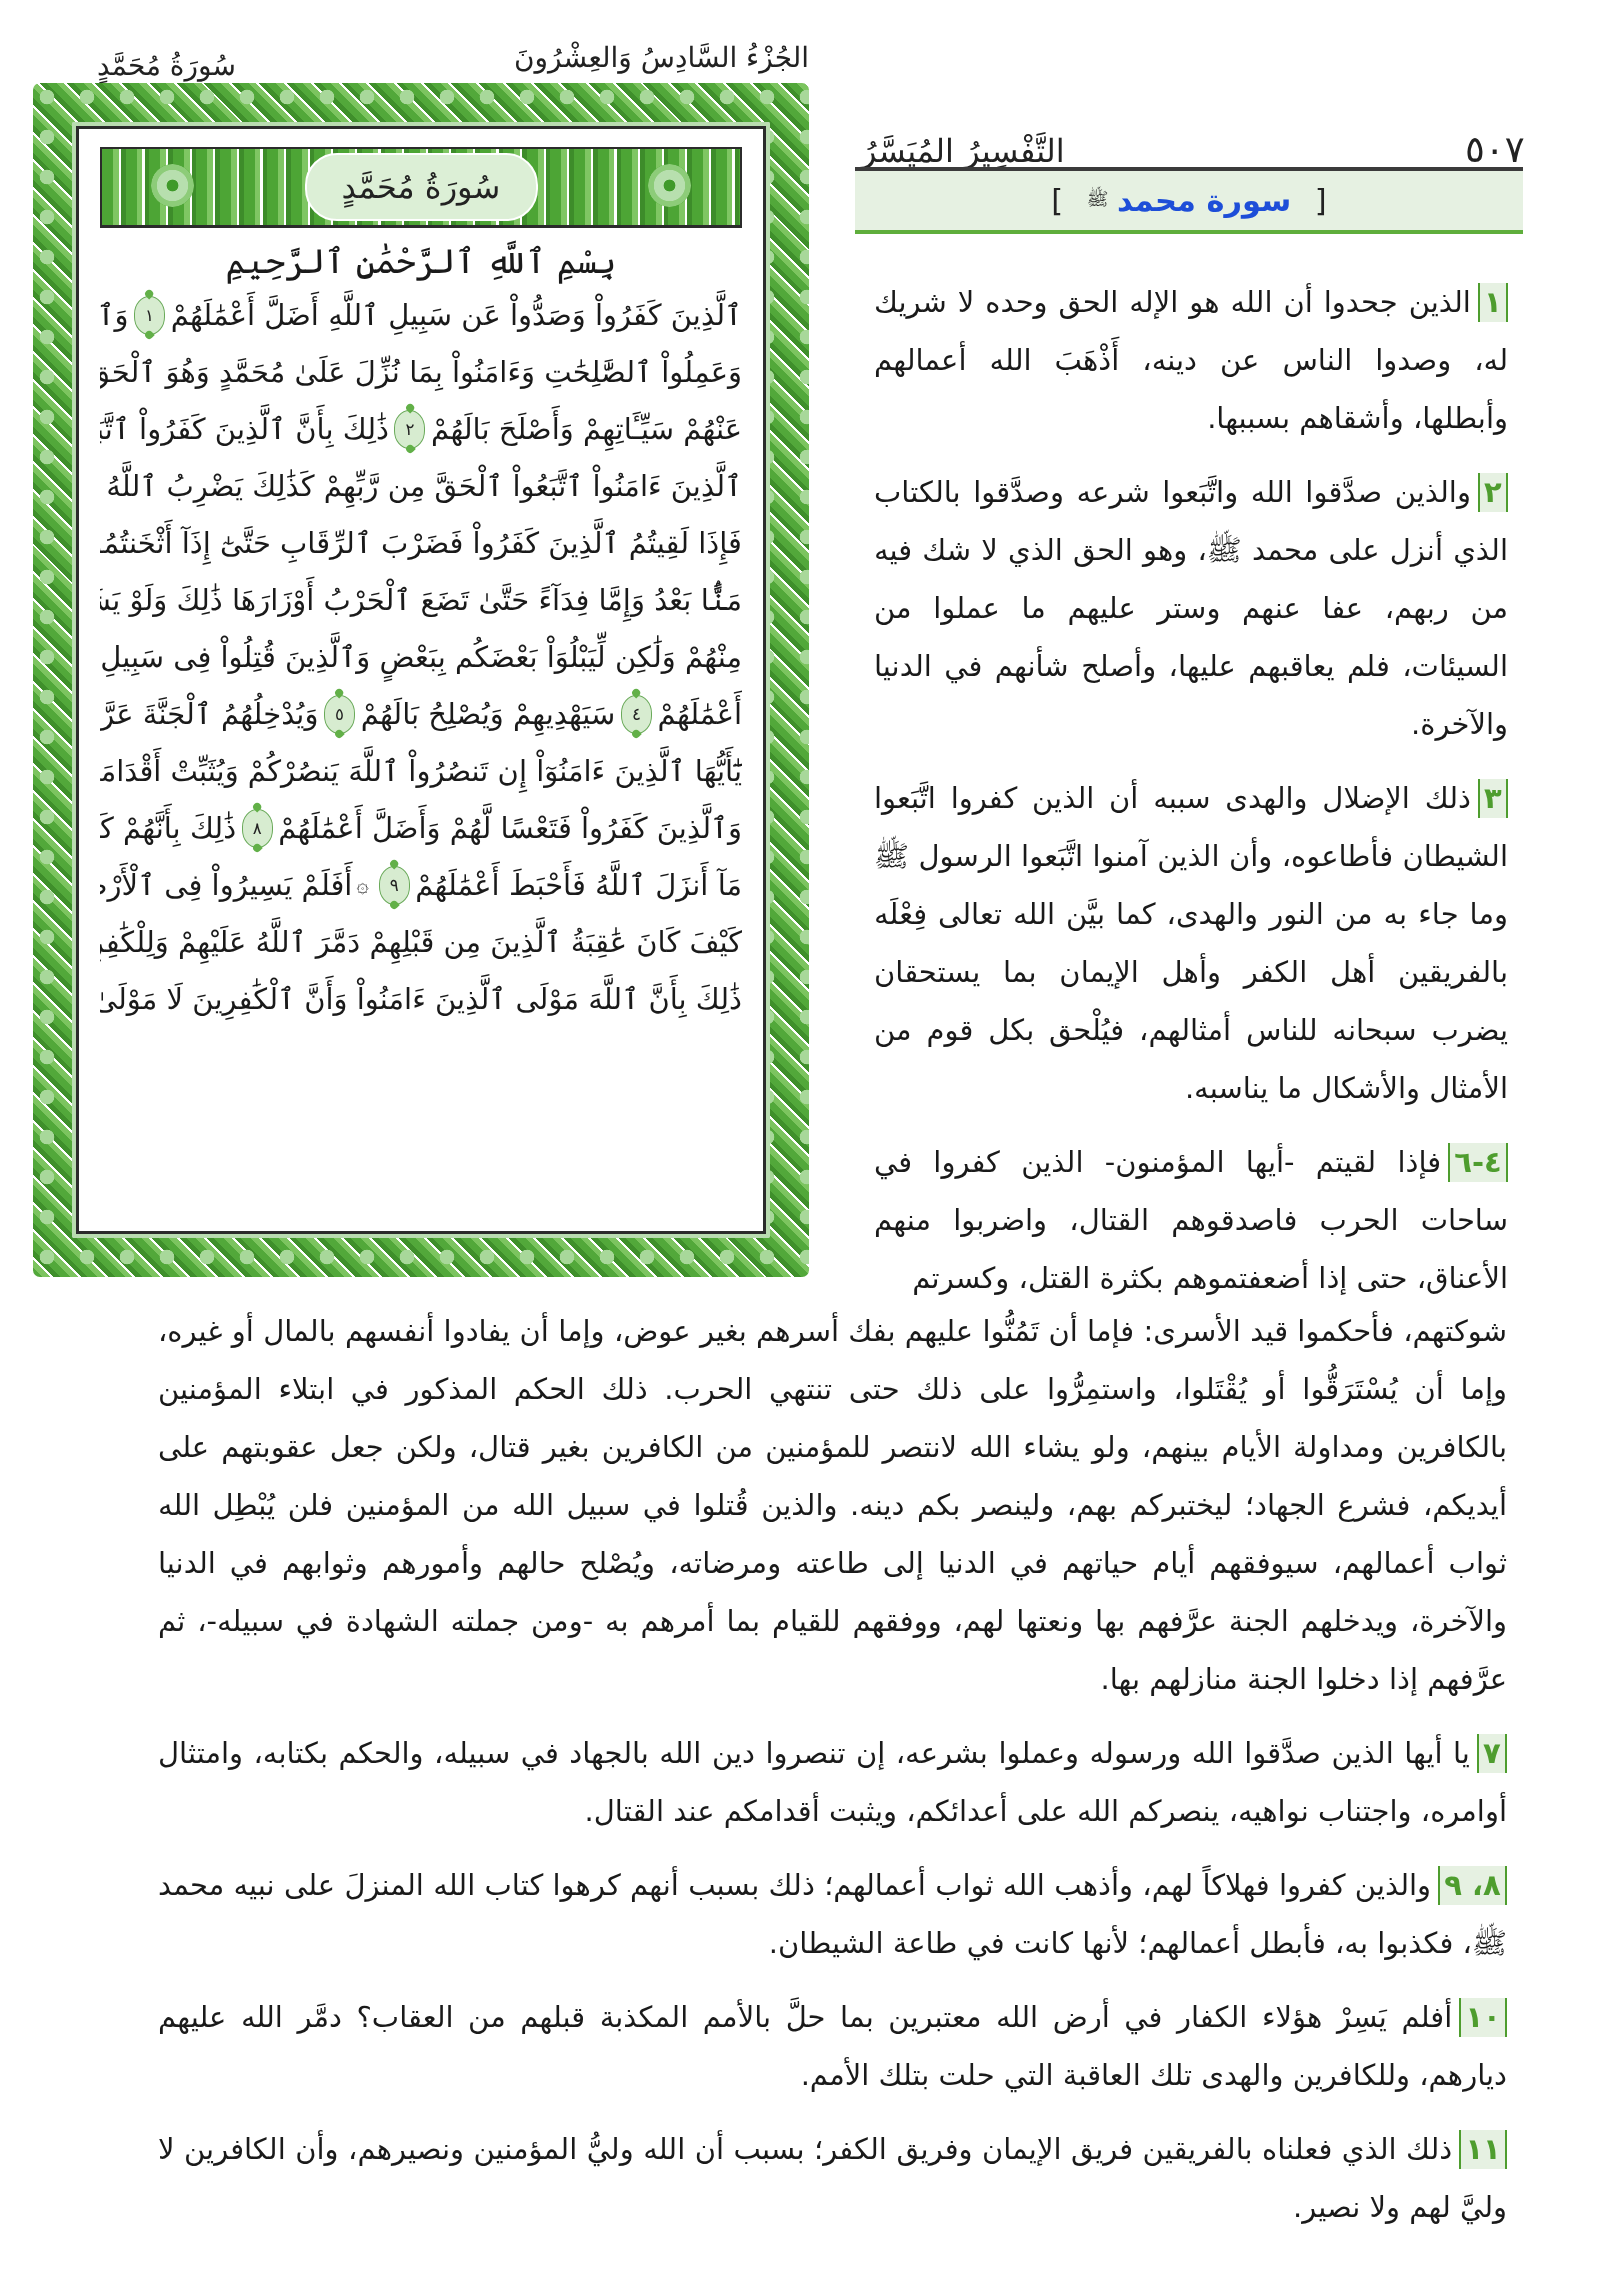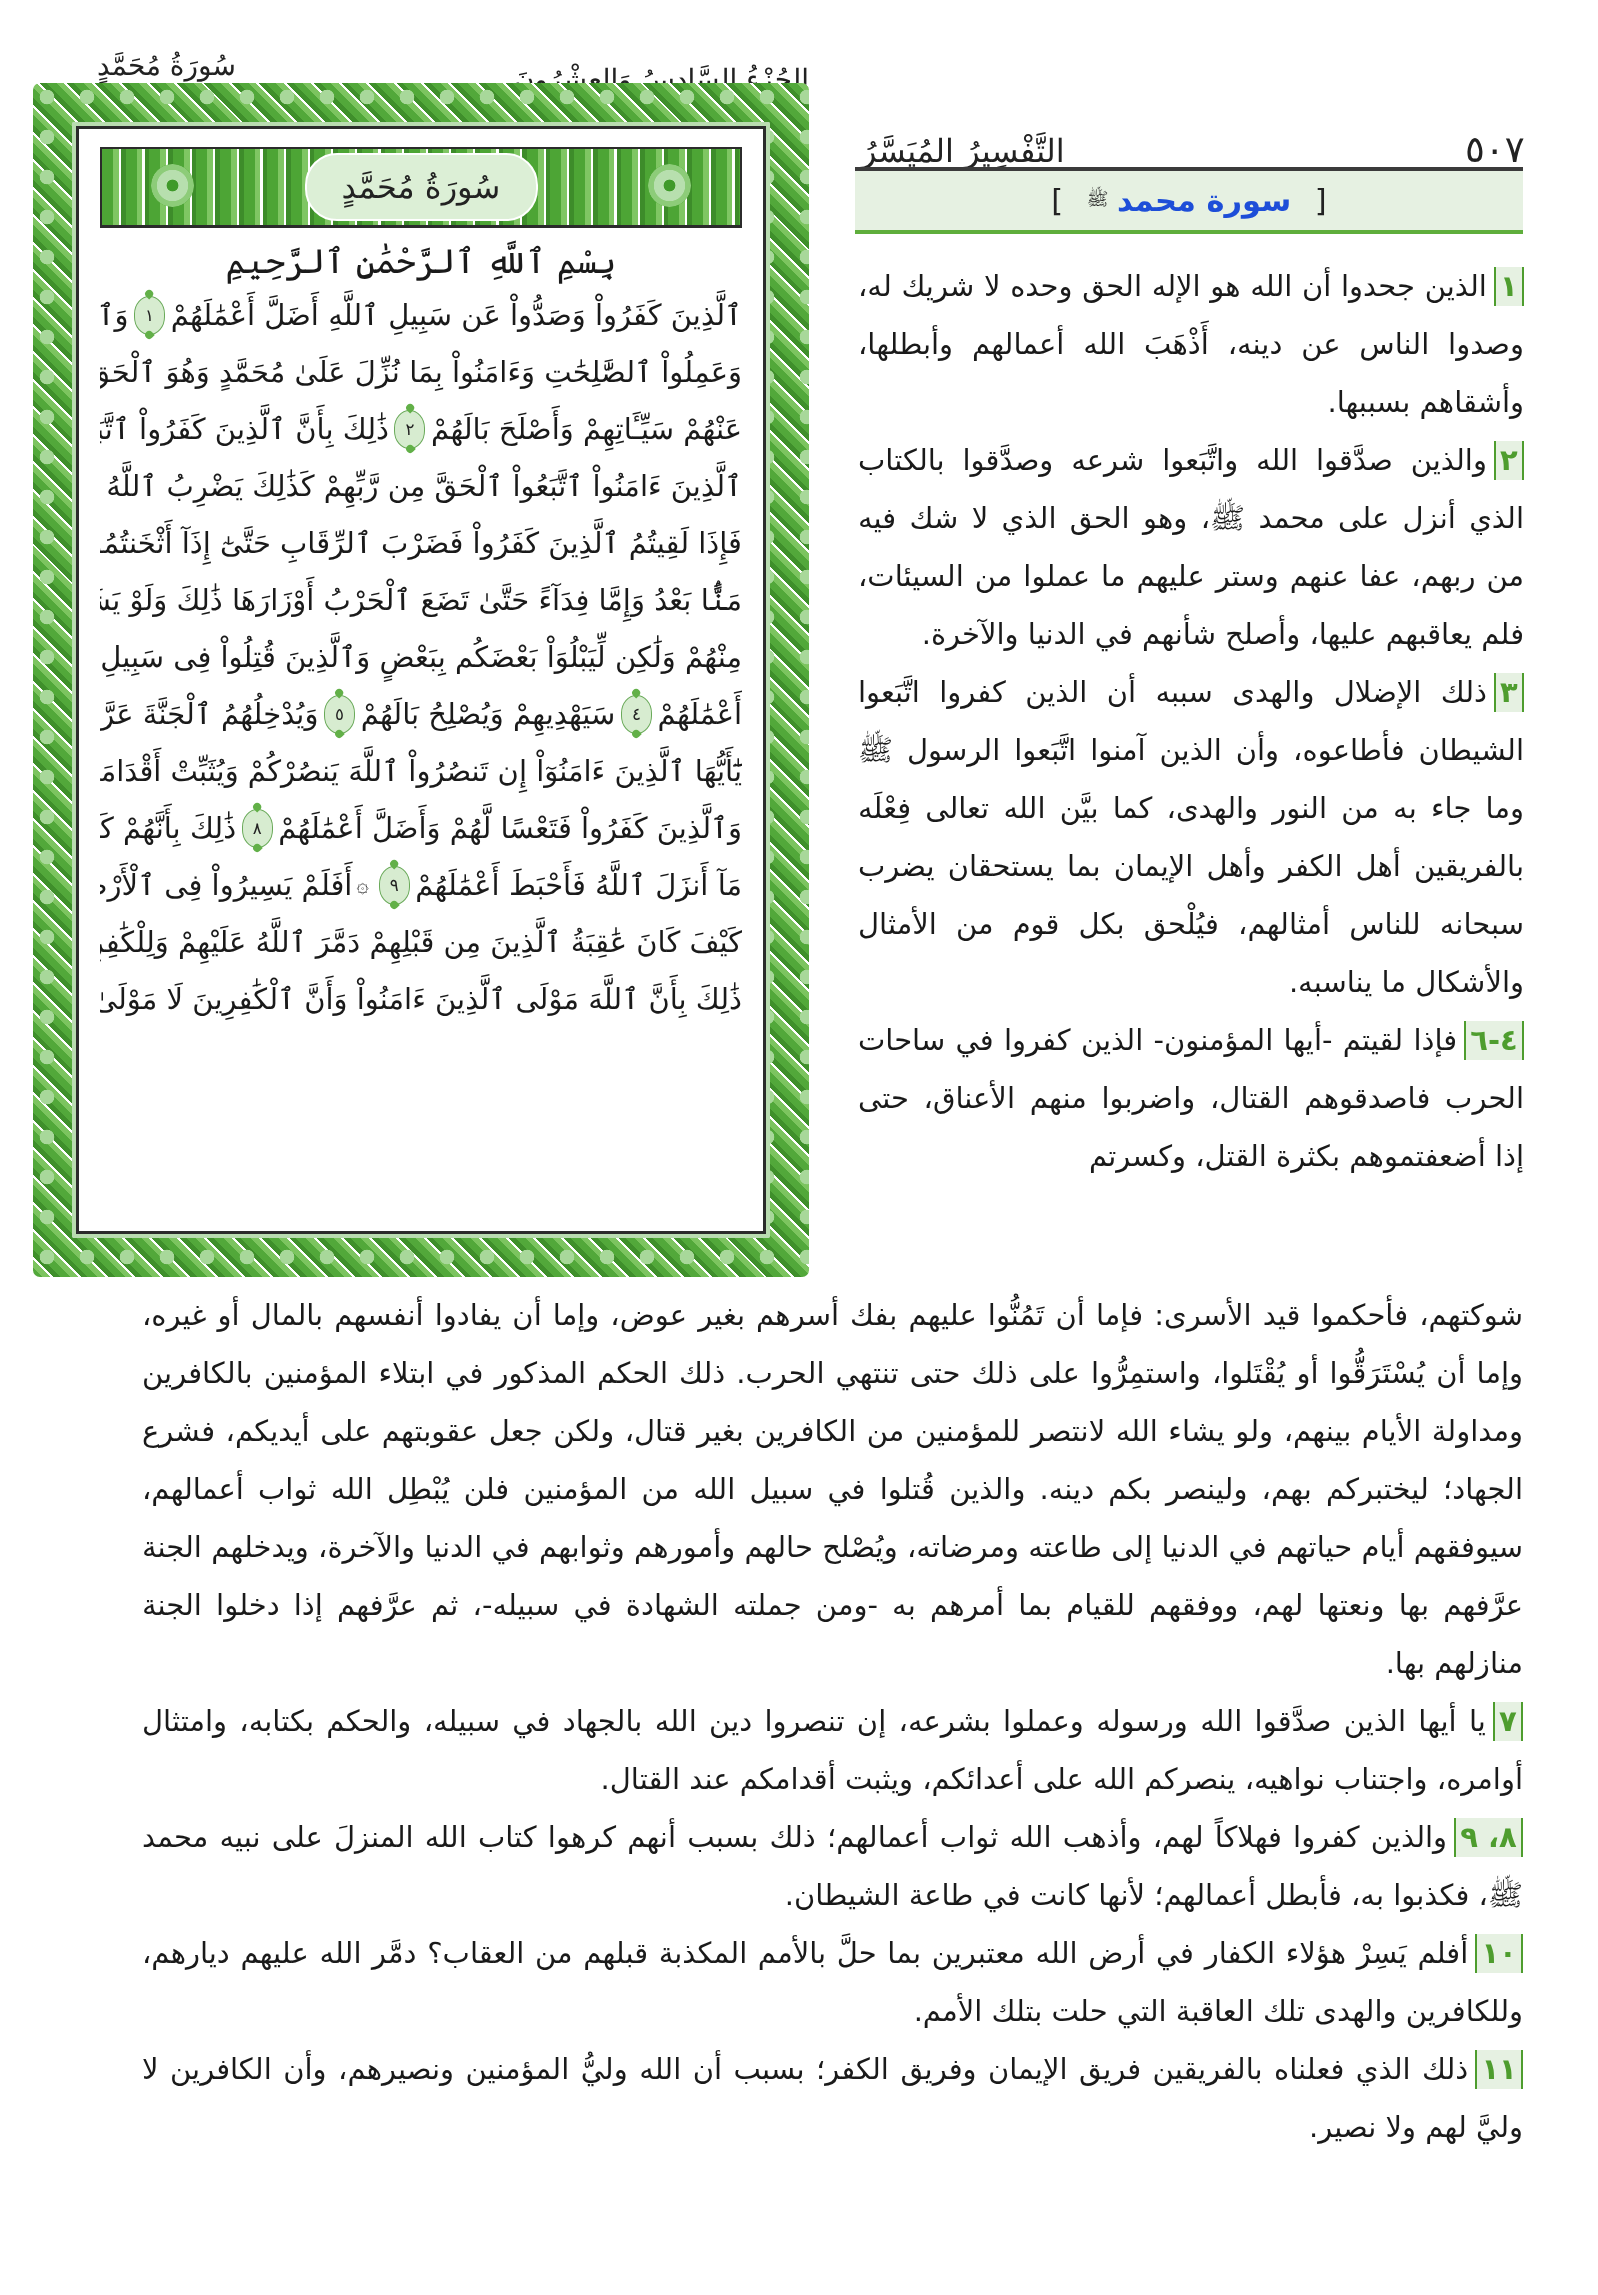--- a/index.html
+++ b/index.html
@@ -2,21 +2,21 @@
 <html style="font-size:11px"><head>
 <meta charset="utf-8">
 <style>
   html, body { margin: 0; padding: 0; background: #ffffff; }
   body { width: 1599px; height: 2295px; position: relative; overflow: hidden;
          font-family: "DejaVu Sans", sans-serif; color: #1a1a1a; }
 
   
   .hdr { position: absolute; font-family: "DejaVu Serif", serif; color: #222; direction: rtl; }
   .hdr-surah { left: 97px; top: 49px; font-size: 28px; }
-  .hdr-juz { left: 514px; top: 63px; font-size: 28px; }
+  .hdr-juz { left: 514px; top: 41px; font-size: 28px; }
   .hdr-page { left: 1465px; top: 128px; font-size: 37px; font-weight: normal; font-family: "DejaVu Sans", sans-serif; }
   .hdr-book { left: 861px; top: 132px; font-size: 32px; }
 
   
   .frame { position: absolute; left: 33px; top: 83px; width: 776px; height: 1194px;
            box-sizing: border-box; border-radius: 7px;
            background:
              radial-gradient(circle at 14px 14px, #a8d89a 7px, transparent 7.6px) 0 0/40px 40px,
              repeating-linear-gradient(45deg, #52a83a 0 7px, #7cc45f 7px 12.5px, #ffffff 12.5px 14.6px, #3f8f2b 14.6px 19.4px);
            padding: 43px; }
@@ -52,21 +52,21 @@
   
   .tafsir-title-bar { position: absolute; left: 855px; top: 167px; width: 668px; height: 67px;
                       background: #e6f1e2; border-top: 4.2px solid #3b3b3b; border-bottom: 4.9px solid #5fae3c;
                       display: flex; align-items: center; justify-content: center; box-sizing: border-box; direction: rtl; }
   .tafsir-title { font-size: 30.5px; font-weight: bold; color: #1d4ed8; }
   .bracket { font-size: 30.5px; color: #222; margin: 0 23.6px; }
 
   .commentary { position: absolute; direction: rtl; text-align: justify; font-size: 29px; line-height: 58px; color: #1a1a1a; }
   .commentary.col { left: 858px; top: 257px; width: 666px; }
   .commentary.full { left: 142px; top: 1286px; width: 1381px; }
-  .para { margin: 0; }
+  .para { margin: 16px; }
   .ref { display: inline-block; background: #e6f1e2; color: #4e9d2e; border-left: 2.8px solid #4e9d2e; border-right: 2.8px solid #4e9d2e;
          padding: 0 4.2px; line-height: 39px; margin-left: 7px; font-weight: bold; }
   .pbuh { font-size: 18px; vertical-align: middle; color: #222; }
 </style>
 </head>
 <body>
 
 <div class="hdr hdr-surah">سُورَةُ مُحَمَّدٍ</div>
 <div class="hdr hdr-juz">الجُزْءُ السَّادِسُ وَالعِشْرُونَ</div>
 <div class="hdr hdr-page">٥٠٧</div>

